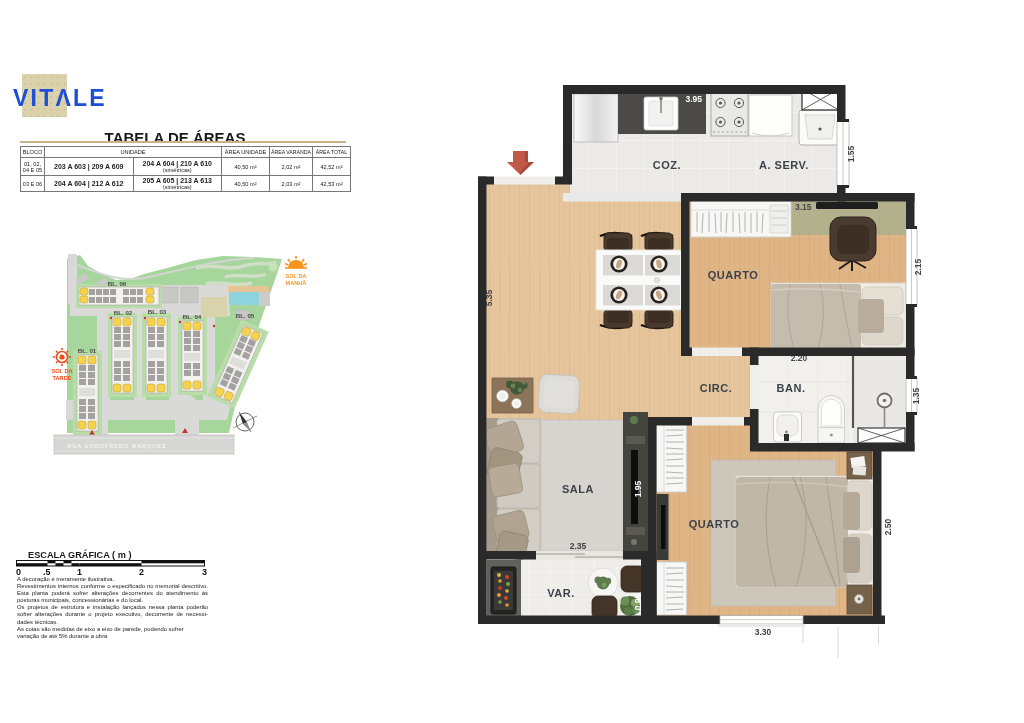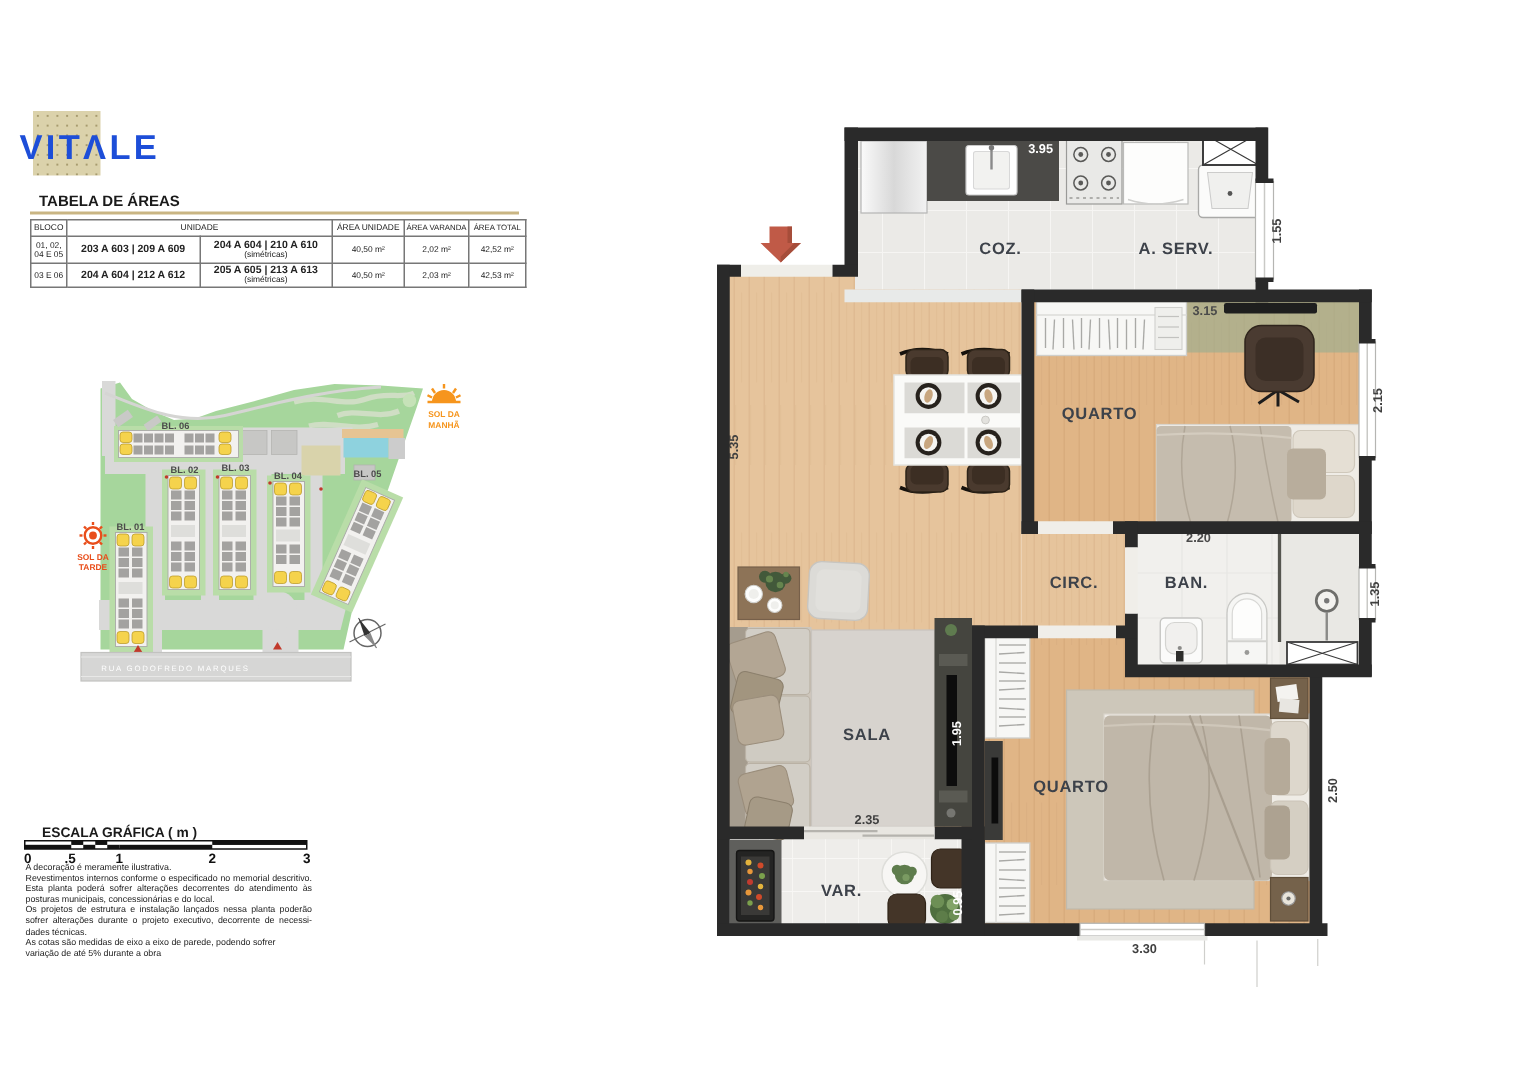--- a/index.html
+++ b/index.html
@@ -10,22 +10,22 @@
 </head>
 <body>
 <div id="page">
 
   <div class="abs" style="left:22px;top:74px;width:45px;height:43px;background:#dbd2ab;
        background-image:radial-gradient(#a79b6e 0.7px, transparent 0.8px);background-size:6.5px 6.5px;"></div>
 
   <div class="abs" style="left:13px;top:85px;width:120px;font-weight:bold;font-size:23px;
        letter-spacing:2.2px;color:#1d4ed8;">VITΛLE</div>
 
-  <div class="abs" style="left:26px;top:129px;width:326px;font-weight:bold;
-       font-size:10px;color:#1a1a1a;">TABELA DE ÁREAS</div>
+  <div class="abs" style="left:12px;top:129px;width:326px;text-align:center;font-weight:bold;
+       font-size:15px;color:#1a1a1a;">TABELA DE ÁREAS</div>
 
   <div class="abs" style="left:20px;top:141px;width:326px;height:2px;background:#c9b583;"></div>
 
   <table class="abs" style="left:20px;top:146px;width:326px;height:45px;border-collapse:collapse;
          font-size:5.6px;color:#222;text-align:center;table-layout:fixed;">
     <tbody>
         <tr style="height:11px;">
       <td style="border:1px solid #777;width:23px;padding:0;">BLOCO</td>
       <td colspan="2" style="border:1px solid #777;width:176px;padding:0;">UNIDADE</td>
       <td style="border:1px solid #777;width:47px;padding:0;white-space:nowrap;">ÁREA UNIDADE</td>

